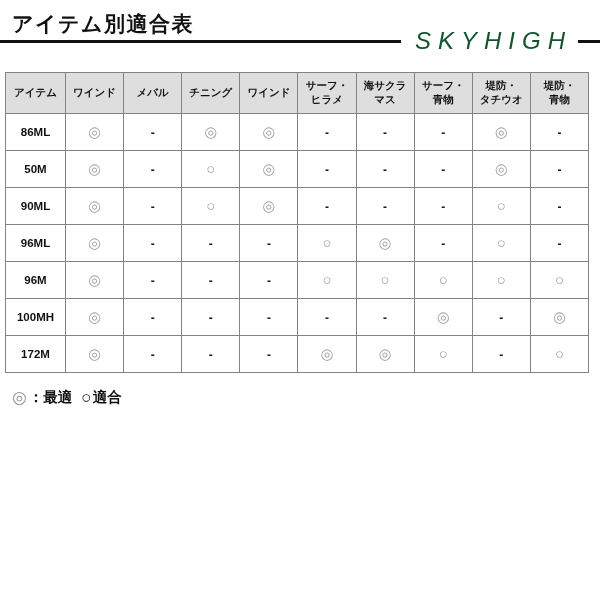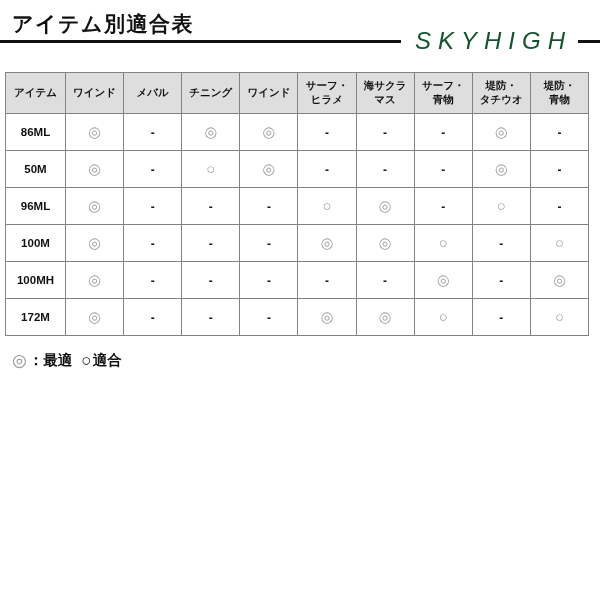--- a/index.html
+++ b/index.html
@@ -113,41 +113,53 @@
           <td><span class="dash">-</span></td>
           <td><span class="mark">○</span></td>
           <td><span class="mark">◎</span></td>
           <td><span class="dash">-</span></td>
           <td><span class="dash">-</span></td>
           <td><span class="dash">-</span></td>
           <td><span class="mark">◎</span></td>
           <td><span class="dash">-</span></td>
         </tr>
         <tr>
+          <th class="item-cell">90ML</th>
+          <td><span class="mark">◎</span></td>
+          <td><span class="dash">-</span></td>
+          <td><span class="mark">○</span></td>
+          <td><span class="mark">◎</span></td>
+          <td><span class="dash">-</span></td>
+          <td><span class="dash">-</span></td>
+          <td><span class="dash">-</span></td>
+          <td><span class="mark">○</span></td>
+          <td><span class="dash">-</span></td>
+        </tr>
+        <tr>
           <th class="item-cell">96ML</th>
           <td><span class="mark">◎</span></td>
           <td><span class="dash">-</span></td>
           <td><span class="dash">-</span></td>
           <td><span class="dash">-</span></td>
           <td><span class="mark">○</span></td>
           <td><span class="mark">◎</span></td>
           <td><span class="dash">-</span></td>
           <td><span class="mark">○</span></td>
           <td><span class="dash">-</span></td>
         </tr>
         <tr>
-          <th class="item-cell">100M</th>
+          <th class="item-cell">96M</th>
           <td><span class="mark">◎</span></td>
           <td><span class="dash">-</span></td>
           <td><span class="dash">-</span></td>
           <td><span class="dash">-</span></td>
-          <td><span class="mark">◎</span></td>
-          <td><span class="mark">◎</span></td>
           <td><span class="mark">○</span></td>
-          <td><span class="dash">-</span></td>
+          <td><span class="mark">○</span></td>
+          <td><span class="mark">○</span></td>
+          <td><span class="mark">○</span></td>
           <td><span class="mark">○</span></td>
         </tr>
         <tr>
           <th class="item-cell">100MH</th>
           <td><span class="mark">◎</span></td>
           <td><span class="dash">-</span></td>
           <td><span class="dash">-</span></td>
           <td><span class="dash">-</span></td>
           <td><span class="dash">-</span></td>
           <td><span class="dash">-</span></td>

